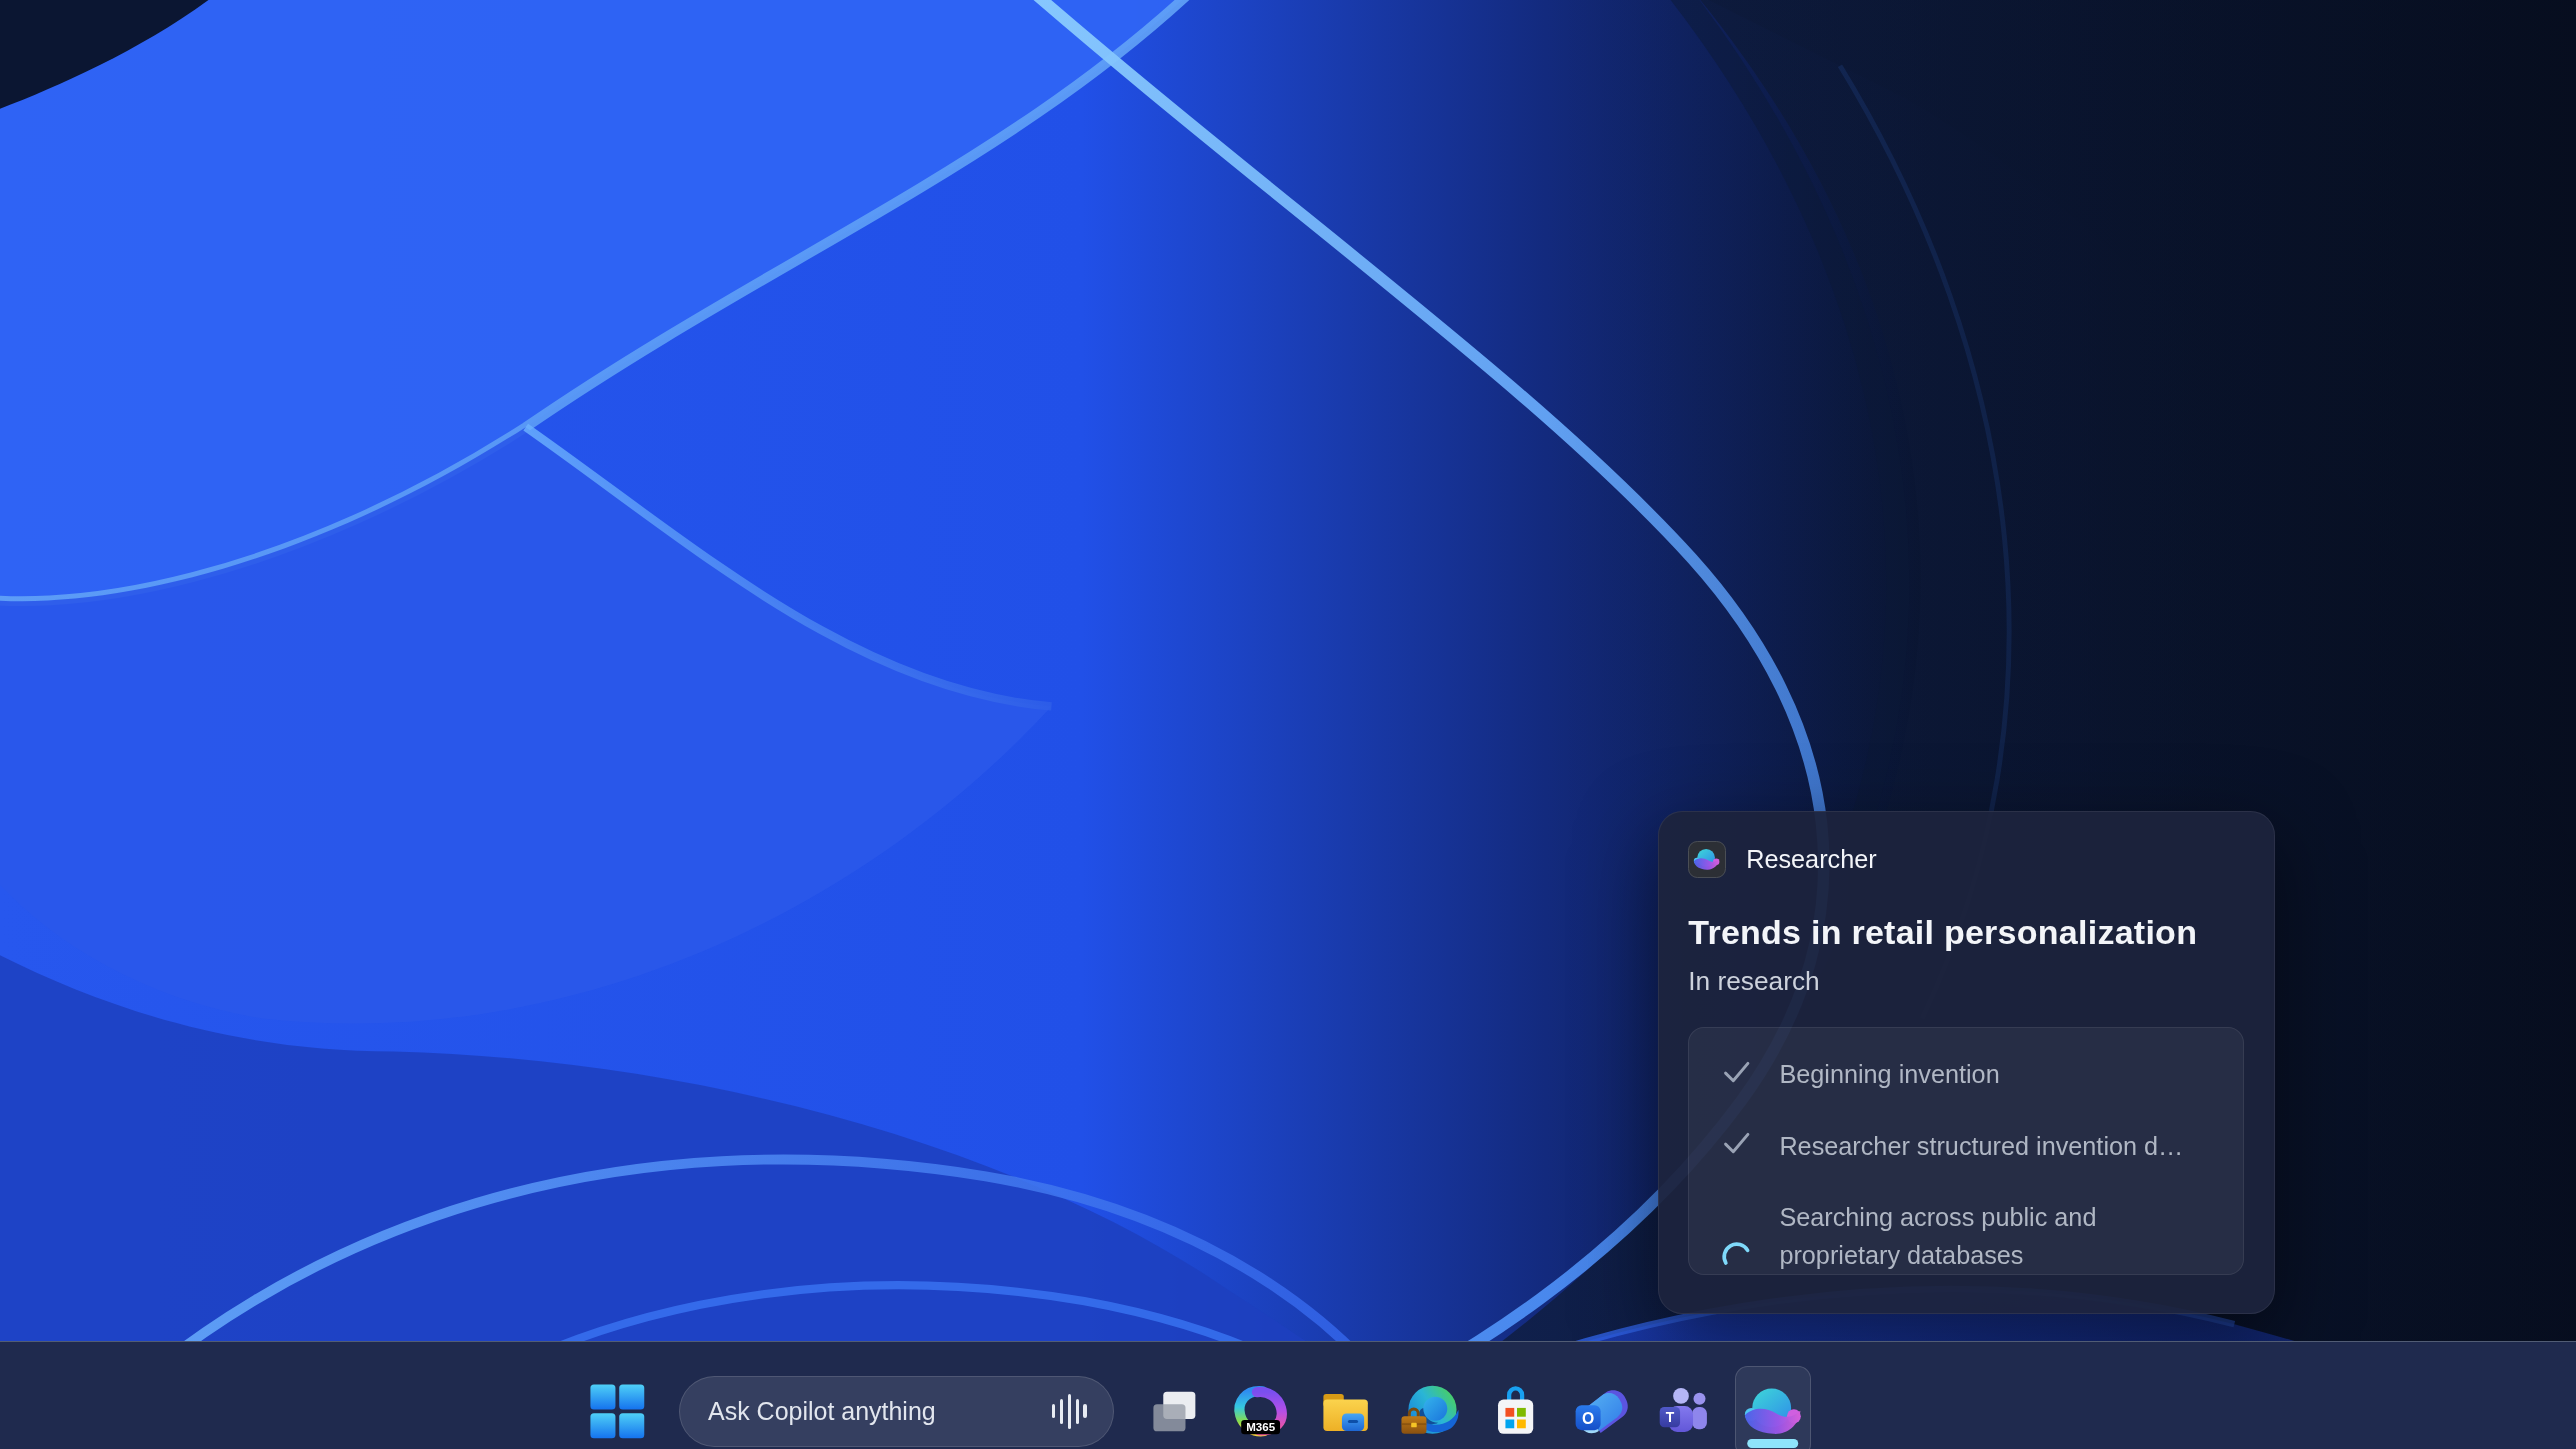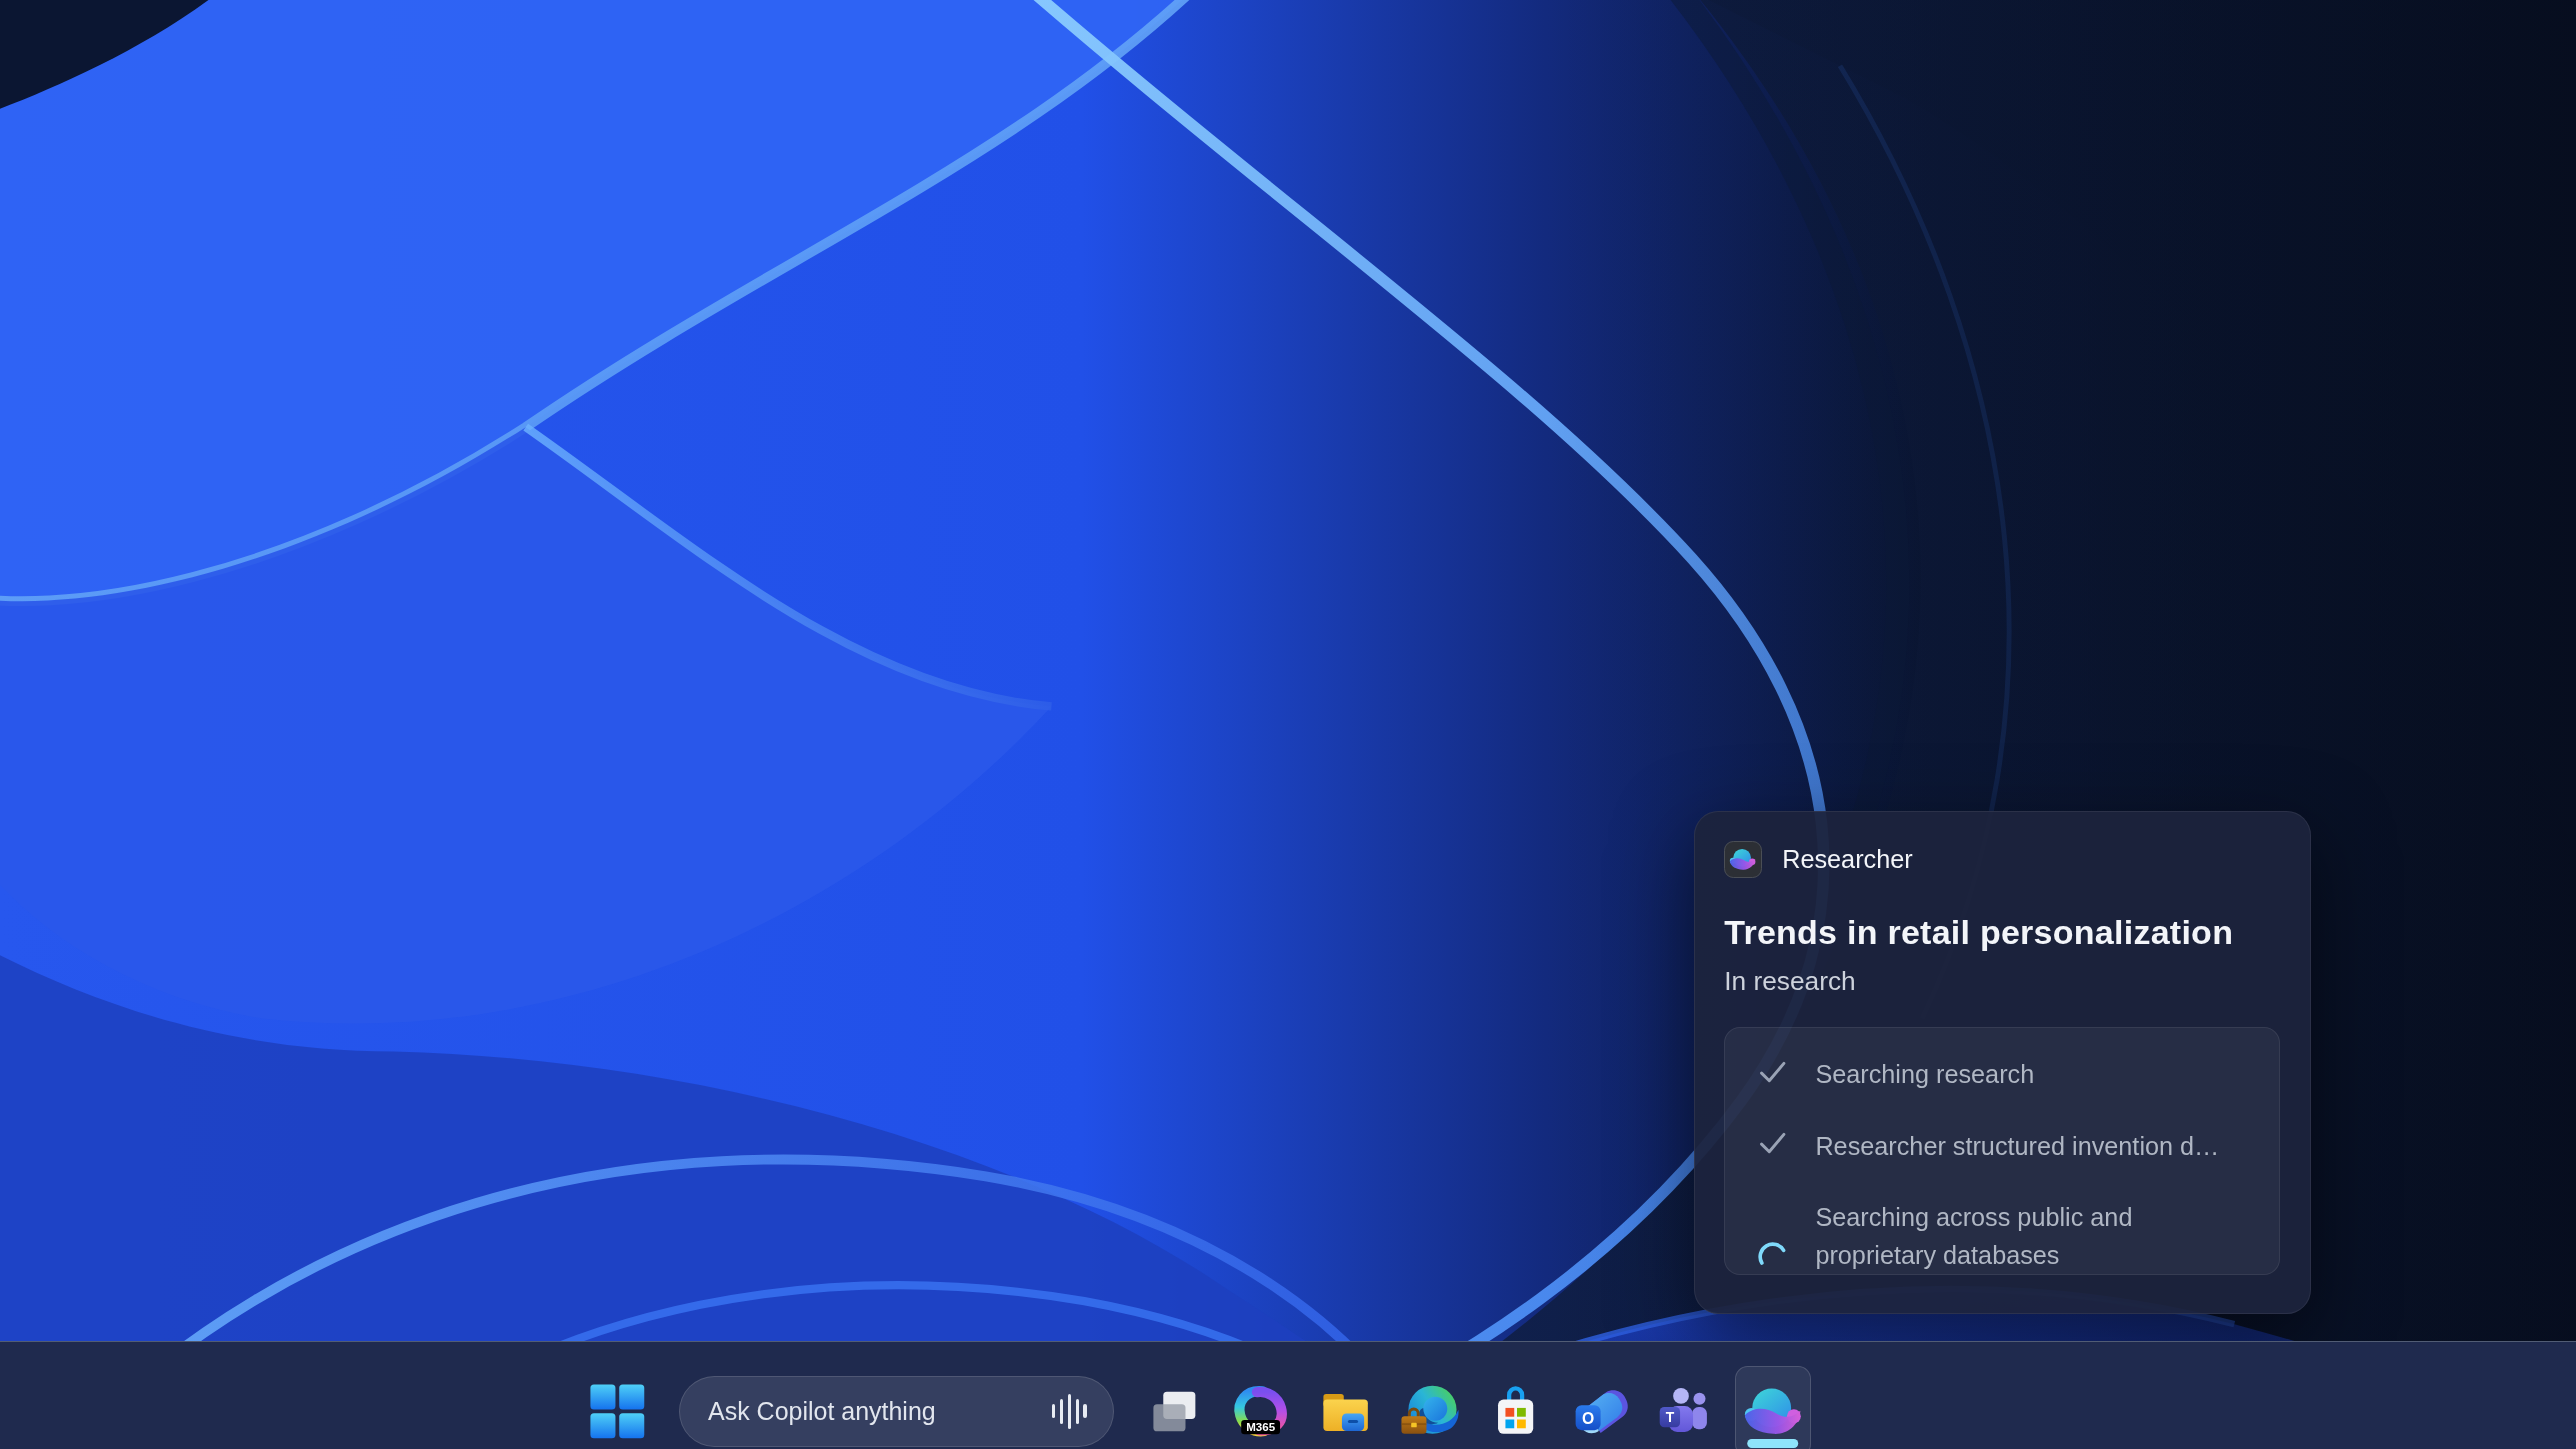--- a/index.html
+++ b/index.html
@@ -10,21 +10,20 @@
   .wallpaper { position:absolute; inset:0; width:100%; height:100%; display:block; }
 
   
   .card {
     position:absolute; left:64.35vw; top:31.5vw; width:23.95vw; height:19.5vw;
     background: var(--card_bg, rgba(29,35,61,0.94));
     border:0.6px solid rgba(255,255,255,0.07);
     border-radius:0.95vw;
     box-shadow: 0 1vw 3vw rgba(0,0,0,0.5);
     padding:1.1vw 1.15vw;
-    margin-left:36px;
   }
   .card-header { display:flex; align-items:center; gap:0.8vw; }
   .res-app-icon {
     width:1.45vw; height:1.45vw; border-radius:0.36vw;
     background:#2c2f35; border:0.6px solid #4a4e55;
     display:flex; align-items:center; justify-content:center;
   }
   .res-app-icon svg { width:1.05vw; height:1.05vw; }
   .card-app-name { font-size:0.98vw; color:var(--text_primary,#f3f5f9); }
   .card-title { margin-top:1.35vw; font-size:1.32vw; font-weight:700; letter-spacing:0.01vw; color:var(--text_primary,#f3f5f9); }
@@ -179,21 +178,21 @@
     <div class="card-title">Trends in retail personalization</div>
     <div class="card-status">In research</div>
 
     <div class="steps-panel">
       <div class="step">
         <span class="step-icon">
           <svg viewBox="0 0 24 24">
               <polyline points="4,13 9.5,18.5 20,6" fill="none" stroke="var(--check_gray,#9AA3B5)" stroke-width="2.1" stroke-linecap="round" stroke-linejoin="round"></polyline>
             </svg>
         </span>
-        <span class="step-label">Searching research</span>
+        <span class="step-label">Beginning invention</span>
       </div>
       <div class="step">
         <span class="step-icon">
           <svg viewBox="0 0 24 24">
               <polyline points="4,13 9.5,18.5 20,6" fill="none" stroke="var(--check_gray,#9AA3B5)" stroke-width="2.1" stroke-linecap="round" stroke-linejoin="round"></polyline>
             </svg>
         </span>
         <span class="step-label">Researcher structured invention d…</span>
       </div>
       <div class="step step--wrap">

